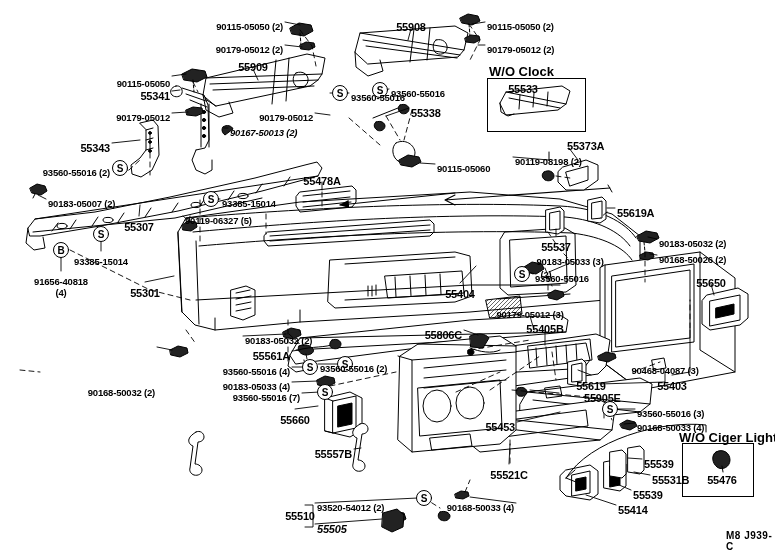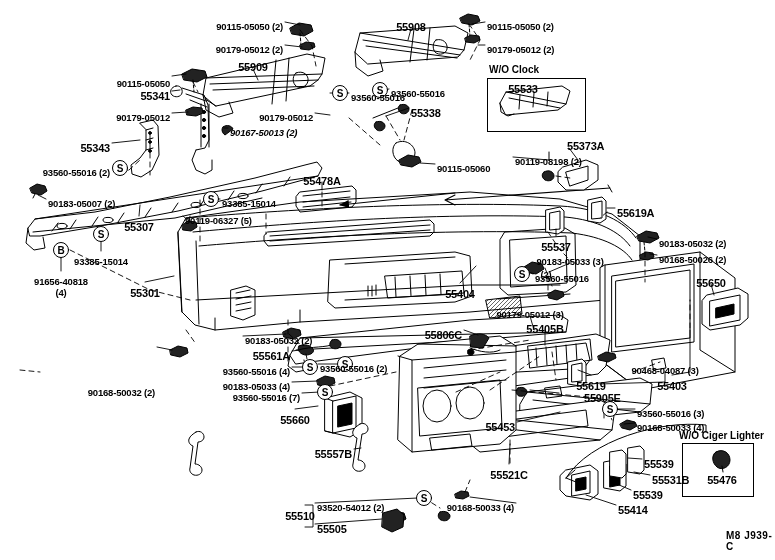--- a/index.html
+++ b/index.html
@@ -30,21 +30,21 @@
     color:#000;
     white-space:nowrap;
     letter-spacing:-0.2px;
   }
   .lbl.big{ font-size:11px; letter-spacing:-0.2px;}
   .lbl.r{ transform:translateX(-100%); }
   .lbl.c{ transform:translateX(-50%); }
   .boxlabel{
     position:absolute;
     font-weight:bold;
-    font-size:10px;
+    font-size:13px;
     white-space:nowrap;
   }
   .inset{
     position:absolute;
     border:1.3px solid #000;
     background:transparent;
   }
   .code{
     position:absolute;
     font-weight:bold;
@@ -539,16 +539,16 @@
       <div class="lbl big r" style="left: 515px; top: 422px;">55453</div>
       <div class="lbl big r" style="left: 352px; top: 449px;">55557B</div>
       <div class="lbl big c" style="left: 509px; top: 470px;">55521C</div>
       <div class="lbl big" style="left: 644px; top: 459px;">55539</div>
       <div class="lbl big" style="left: 652px; top: 475px;">55531B</div>
       <div class="lbl big" style="left: 633px; top: 490px;">55539</div>
       <div class="lbl big" style="left: 618px; top: 505px;">55414</div>
       <div class="lbl r" style="left: 514px; top: 503px;">90168-50033 (4)</div>
       <div class="lbl big c" style="left: 300px; top: 511px;">55510</div>
       <div class="lbl" style="left: 317px; top: 503px;">93520-54012 (2)</div>
-      <div class="lbl big" style="left: 317px; top: 524px;">55505</div>
+      <div class="lbl big" style="left: 317px; top: 524px; font-style: italic;">55505</div>
     </div>
 
 </div>
 
 </body></html>

